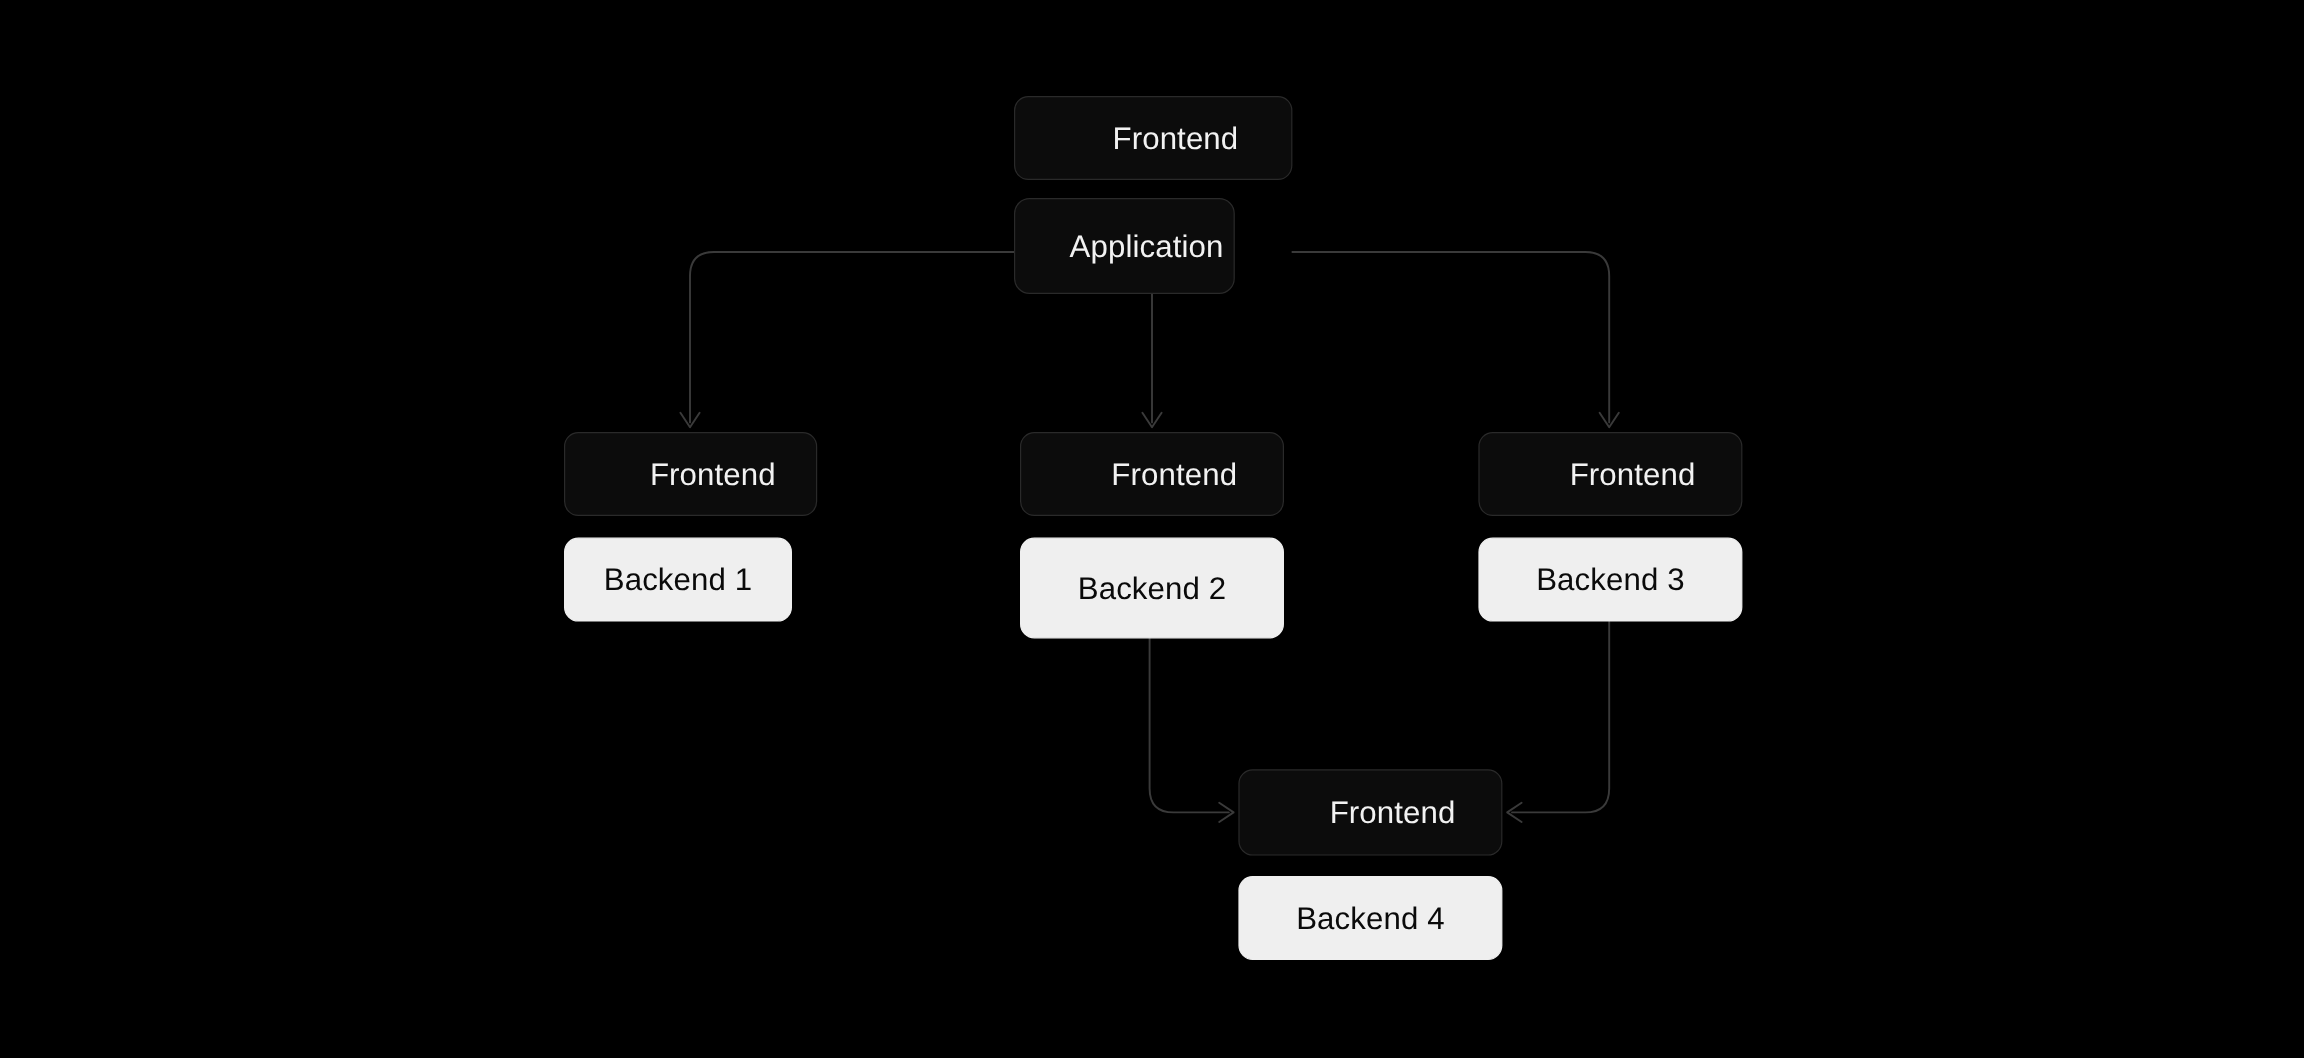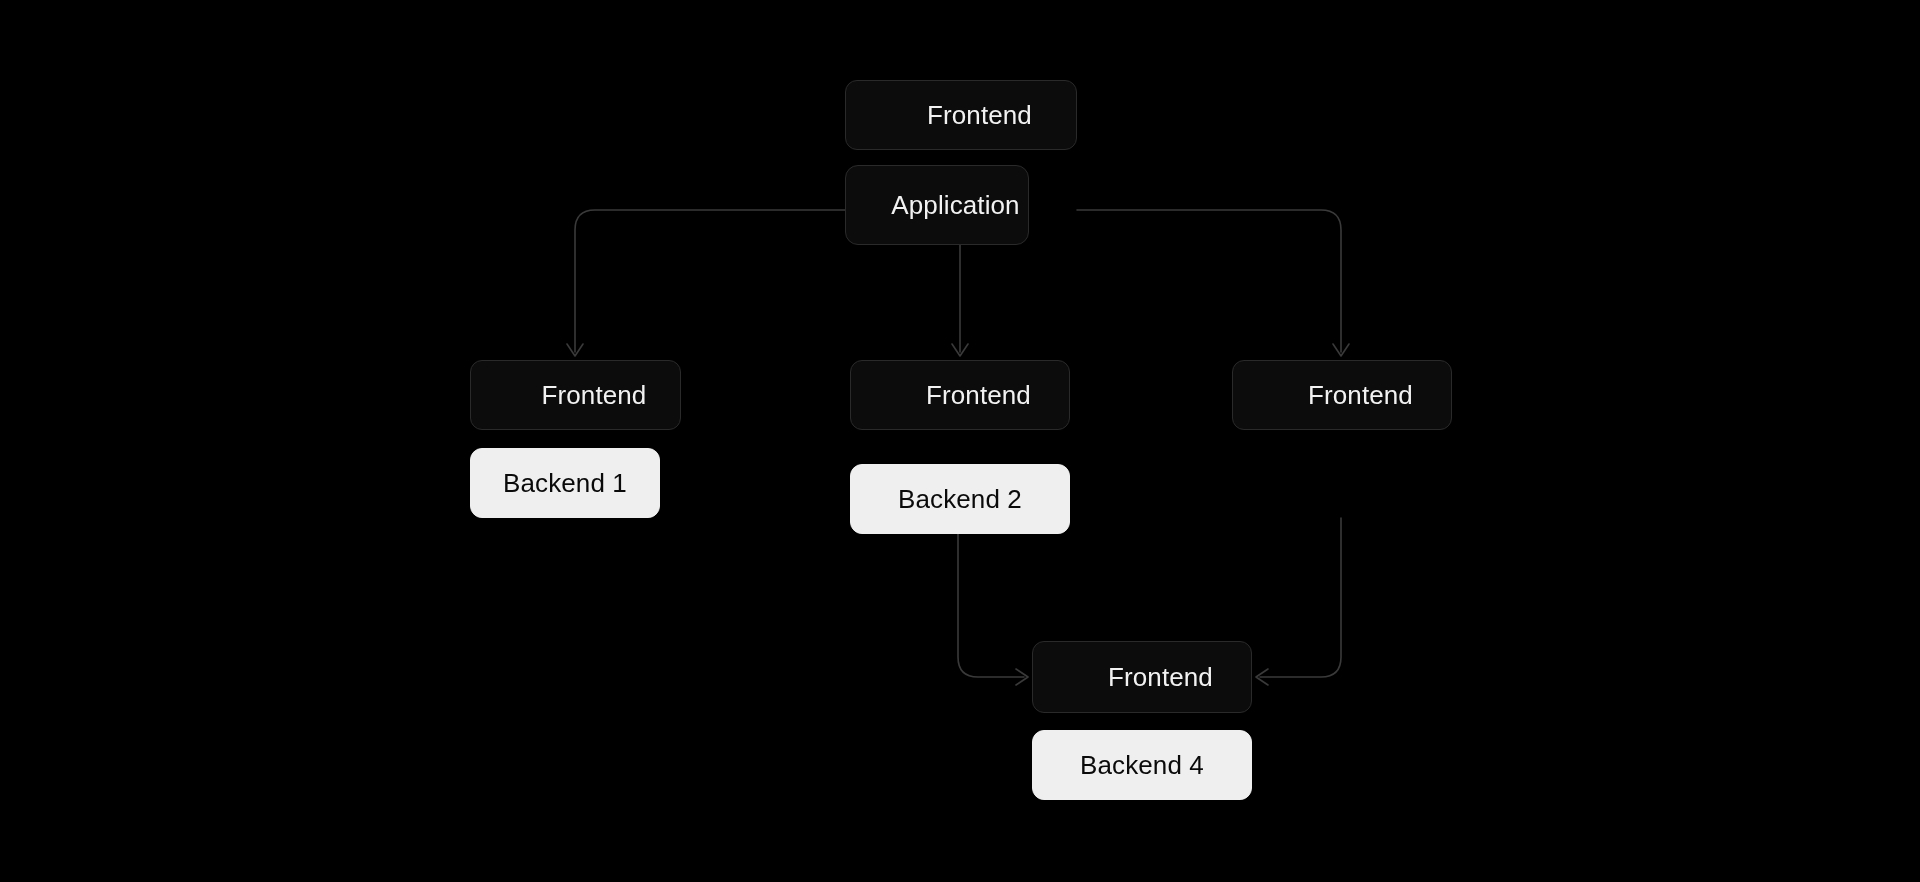--- a/index.html
+++ b/index.html
@@ -105,26 +105,29 @@
   <div class="node node-frontend" style="left:470px;top:360px;width:211px;height:70px;">
     <span class="node-label">Frontend</span>
   </div>
   <div class="node node-backend" style="left:470px;top:448px;width:190px;height:70px;">
     <span class="node-label">Backend 1</span>
   </div>
 
   <div class="node node-frontend" style="left:850px;top:360px;width:220px;height:70px;">
     <span class="node-label">Frontend</span>
   </div>
-  <div class="node node-backend" style="left:850px;top:464px;width:220px;height:70px;">
+  <div class="node node-backend" style="left:850px;top:448px;width:220px;height:84px;">
     <span class="node-label">Backend 2</span>
   </div>
 
   <div class="node node-frontend" style="left:1232px;top:360px;width:220px;height:70px;">
     <span class="node-label">Frontend</span>
+  </div>
+  <div class="node node-backend" style="left:1232px;top:448px;width:220px;height:70px;">
+    <span class="node-label">Backend 3</span>
   </div>
 
   <div class="node node-frontend" style="left:1032px;top:641px;width:220px;height:72px;">
     <span class="node-label">Frontend</span>
   </div>
   <div class="node node-backend" style="left:1032px;top:730px;width:220px;height:70px;">
     <span class="node-label">Backend 4</span>
   </div>
 
 </div>

